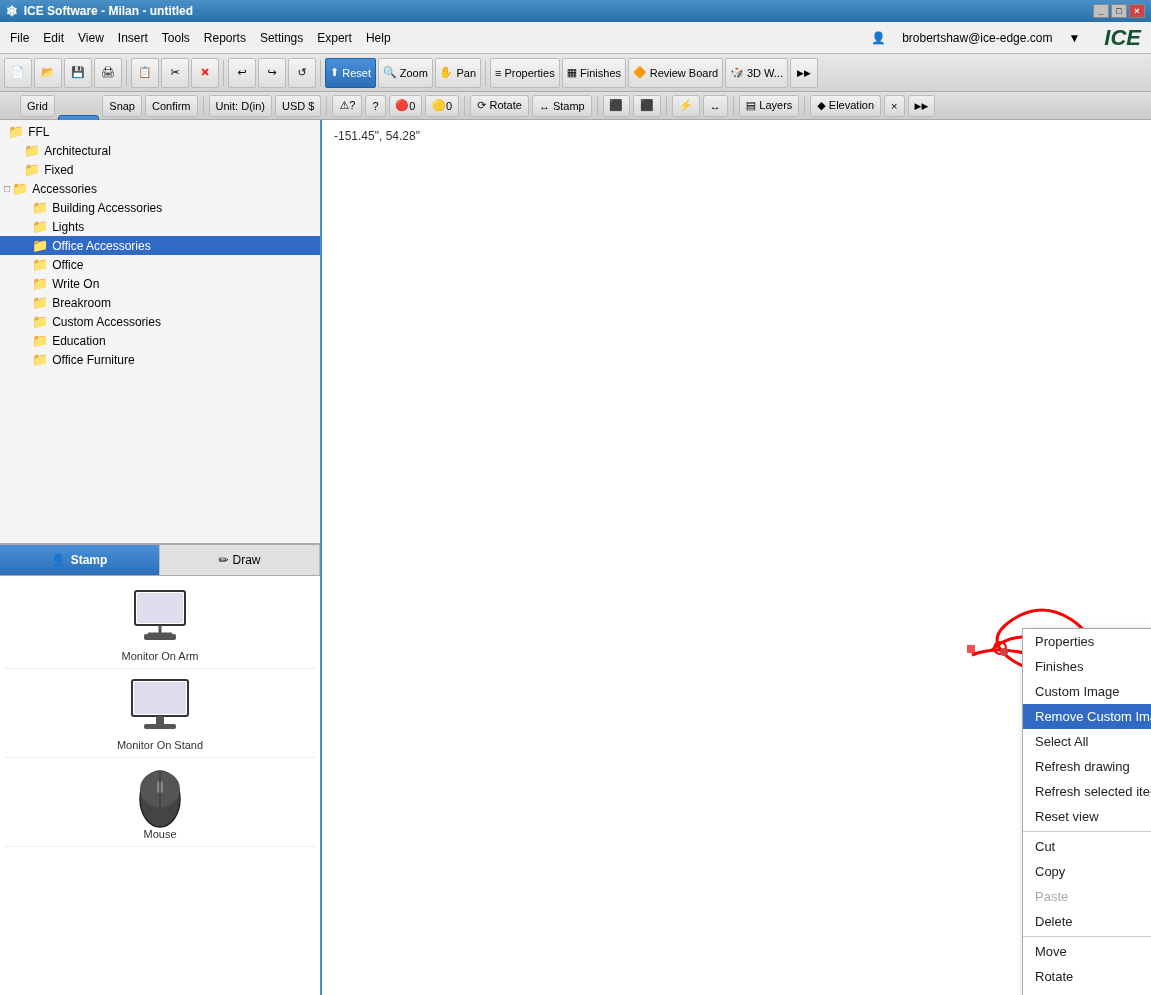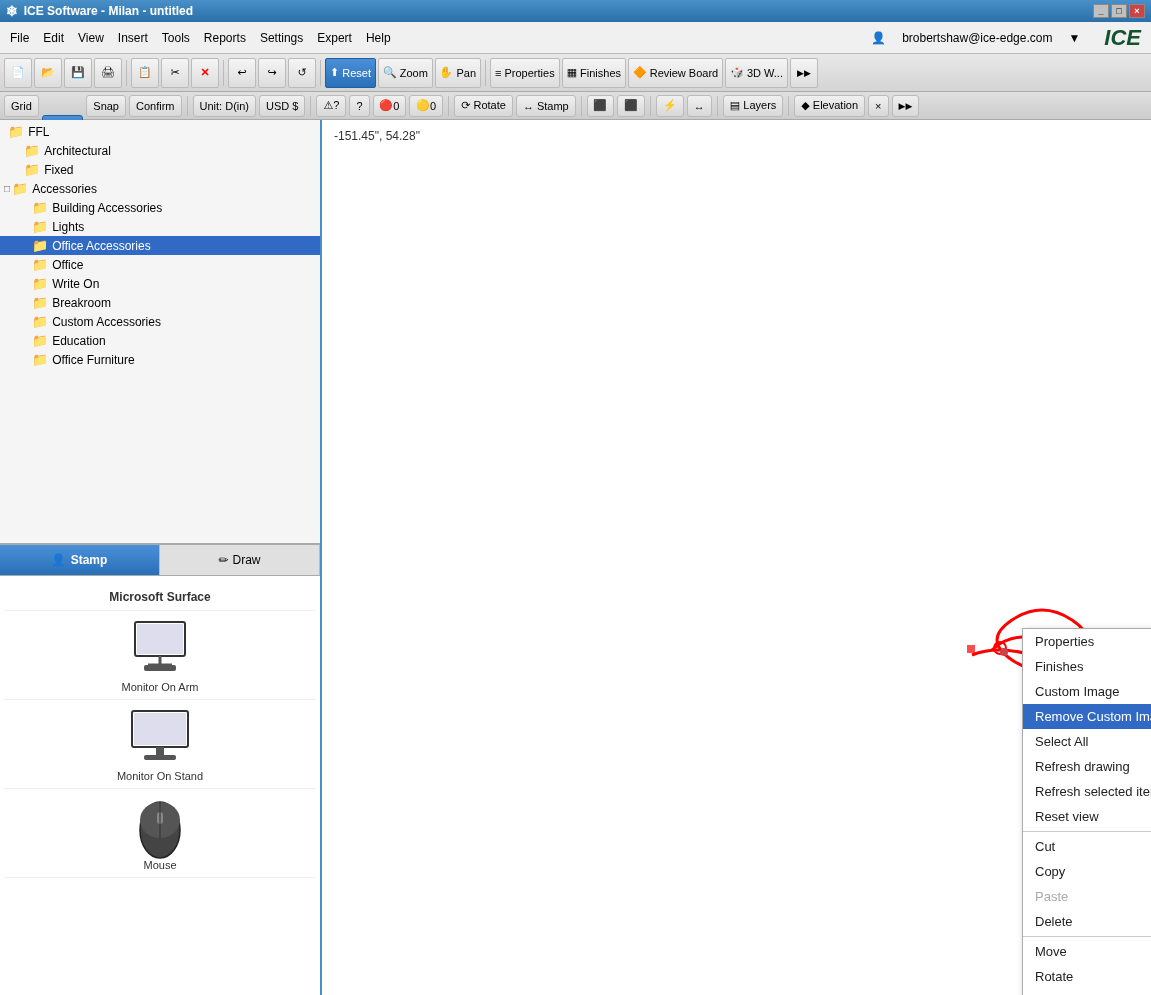--- a/index.html
+++ b/index.html
@@ -74,21 +74,21 @@
     .tb-btn.active { background: linear-gradient(to bottom, #4a90d9, #2a70b9); color: white; border-color: #2060a0; }
     .tb-sep { width: 1px; height: 26px; background: #bbb; margin: 0 2px; }
 
     
     #bottom-toolbar {
       background: linear-gradient(to bottom, #e0e0e0, #cccccc);
       border-bottom: 1px solid #aaa;
       display: flex;
       align-items: center;
       height: 28px;
-      padding: 0 4px;
+      padding: 0 20px;
       gap: 3px;
     }
     .bt-btn {
       height: 22px;
       padding: 0 6px;
       background: linear-gradient(to bottom, #f0f0f0, #d8d8d8);
       border: 1px solid #bbb;
       border-radius: 3px;
       cursor: pointer;
       font-size: 11px;
@@ -449,23 +449,20 @@
         <span>Stamp</span>
       </div>
       <div class="sd-tab">
         <span>✏</span>
         <span>Draw</span>
       </div>
     </div>
 
     <div id="product-gallery" style="overflow-y:auto;flex:1;">
 
-      <div class="product-item">
-        <div class="product-label" style="font-weight:bold;font-size:12px;">Microsoft Surface</div>
-      </div>
 
       <div class="product-item">
         <div class="product-img">
           <svg viewBox="0 0 80 60" width="80" height="60">
 
             <rect x="15" y="5" width="50" height="34" rx="2" fill="none" stroke="#333" stroke-width="2"></rect>
             <rect x="17" y="7" width="46" height="30" fill="#dde"></rect>
 
             <line x1="40" y1="39" x2="40" y2="48" stroke="#555" stroke-width="3"></line>
             <line x1="28" y1="48" x2="52" y2="48" stroke="#555" stroke-width="3"></line>

